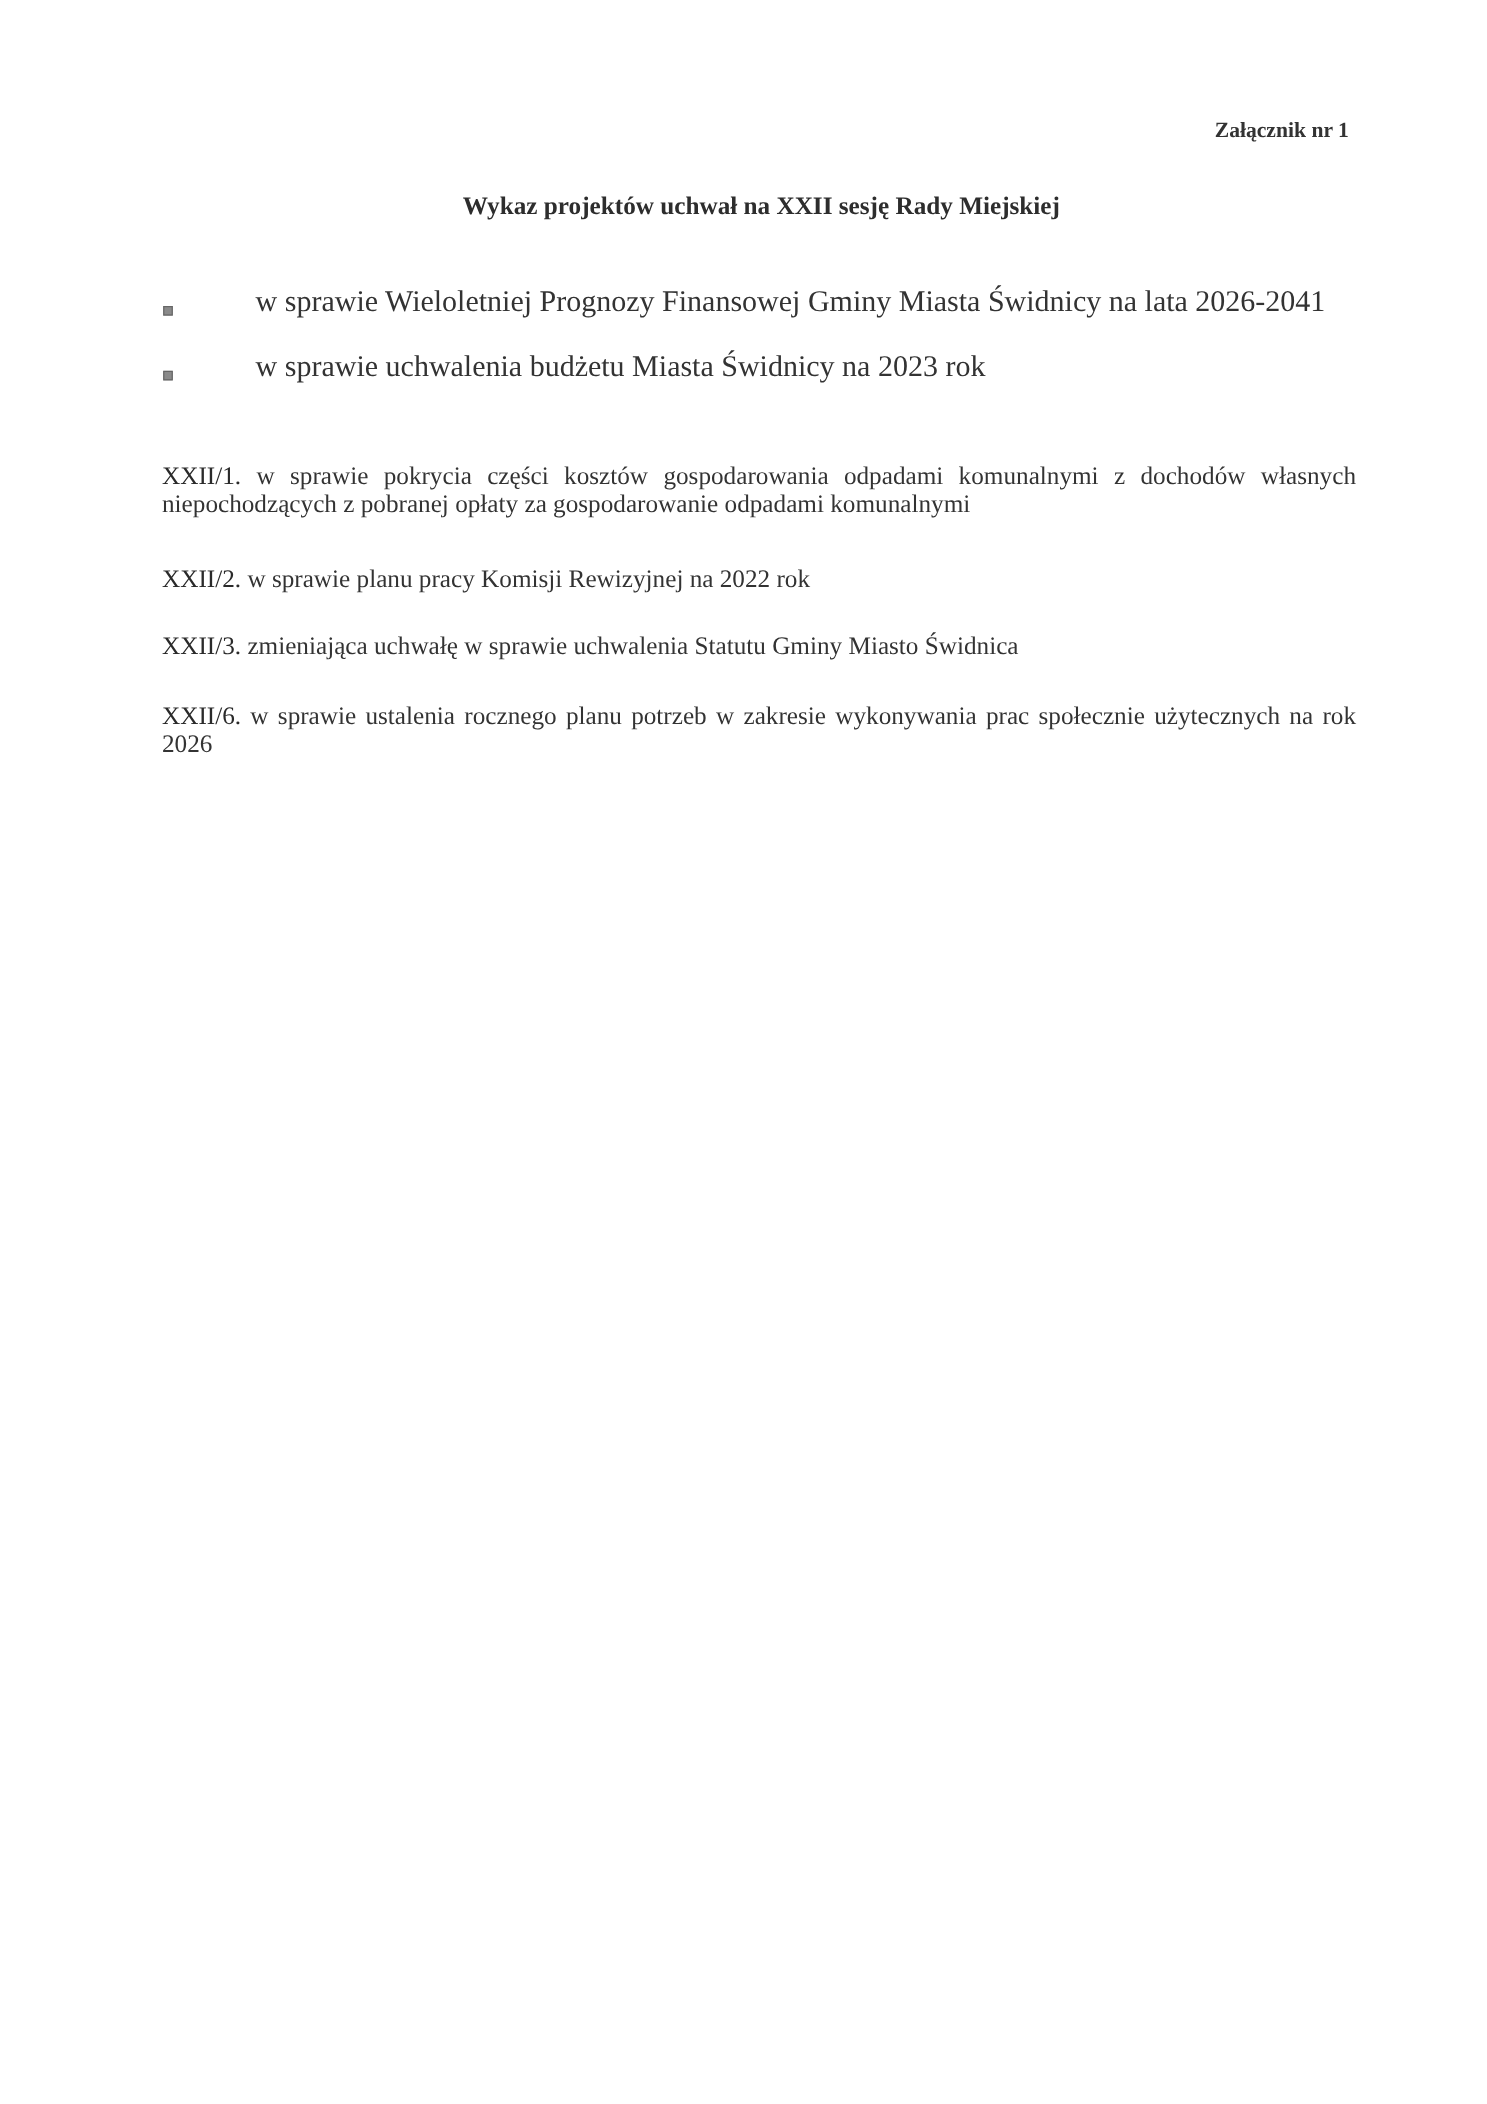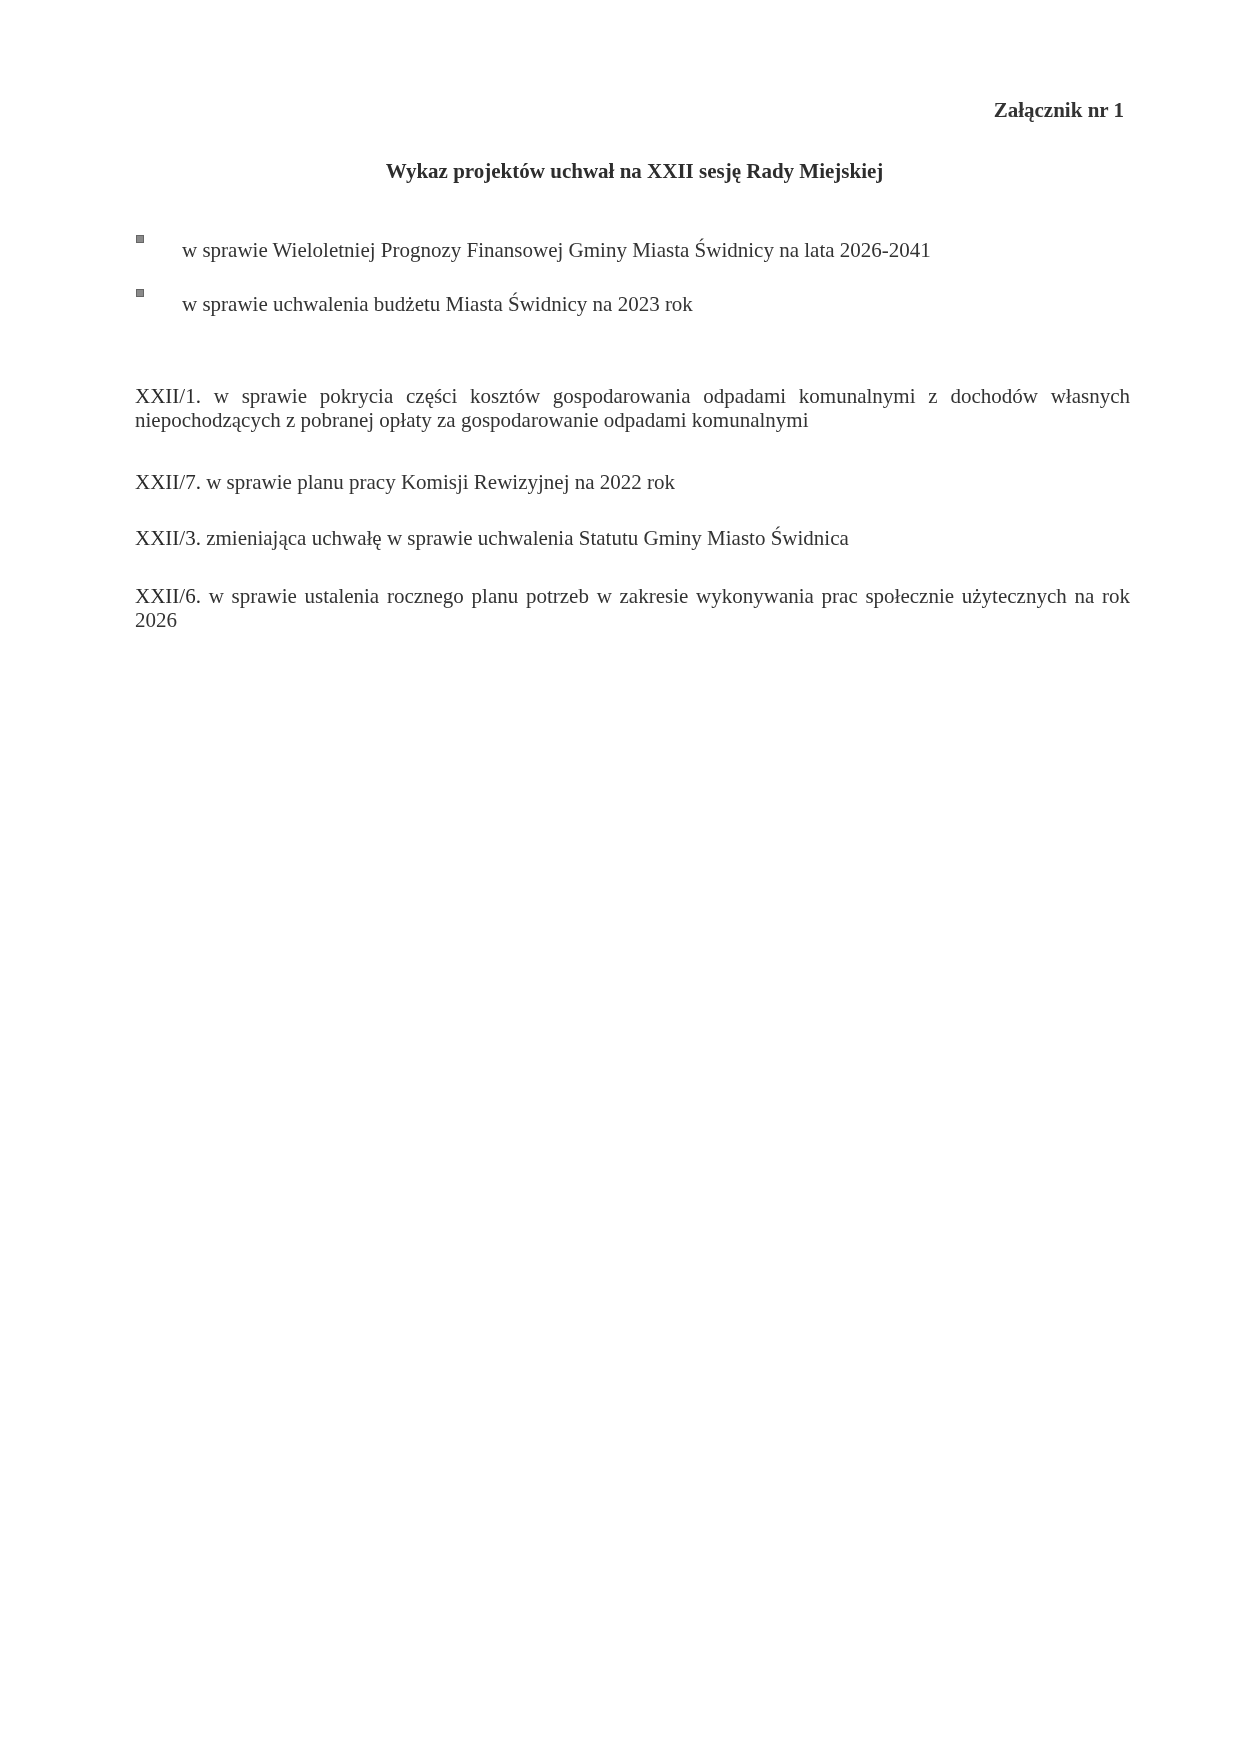--- a/index.html
+++ b/index.html
@@ -3,30 +3,30 @@
 <meta charset="utf-8">
 <style>
   html, body { margin: 0; padding: 0; background: #ffffff; }
   body {
     width: 1239px; height: 1753px; position: relative; overflow: hidden;
     font-family: "Liberation Serif", "DejaVu Serif", serif;
     color: #2a2a2a;
   }
   .attachment-label {
     position: absolute; top: 98px; right: 115px;
-    font-weight: bold; font-size: 21px; color: #333;
+    font-weight: bold; font-size: 18px; color: #333;
   }
   .doc-title {
     position: absolute; top: 159px; left: 0; width: 1235px;
     text-align: center; font-weight: bold; font-size: 21px; color: #2d2d2d;
     padding-left: 34px; box-sizing: border-box;
   }
   .bullet-item {
-    position: absolute; left: 136px; font-size: 21px; color: #333;
-    display: flex; align-items: flex-start;
+    position: absolute; left: 136px; font-size: 25px; color: #333;
+    display: flex; align-items: flex-end; gap: 31px;
   }
   .bullet-marker {
     display: inline-block; width: 8px; height: 8px;
     background: #8a8a8a; border: 1px solid #666; box-sizing: border-box;
     margin-right: 38px; position: relative; top: -3px;
   }
   .resolution {
     position: absolute; left: 135px; width: 995px;
     font-size: 21px; line-height: 24px; color: #333;
     text-align: justify;
@@ -46,20 +46,20 @@
 </div>
 <div class="bullet-item" style="top:292px;">
   <span class="bullet-marker"></span>
   <span>w sprawie uchwalenia budżetu Miasta Świdnicy na 2023 rok</span>
 </div>
 
 <div class="resolution" style="top:384px;">
   <span class="num">XXII/1.</span><span> w sprawie pokrycia części kosztów gospodarowania odpadami komunalnymi z dochodów własnych niepochodzących z pobranej opłaty za gospodarowanie odpadami komunalnymi</span>
 </div>
 <div class="resolution" style="top:470px;">
-  <span class="num">XXII/7.</span><span> w sprawie planu pracy Komisji Rewizyjnej na 2022 rok</span>
+  <span class="num">XXII/2.</span><span> w sprawie planu pracy Komisji Rewizyjnej na 2022 rok</span>
 </div>
 <div class="resolution" style="top:526px;">
   <span class="num">XXII/3.</span><span> zmieniająca uchwałę w sprawie uchwalenia Statutu Gminy Miasto Świdnica</span>
 </div>
 <div class="resolution res-4" style="top:584px;">
   <span class="num">XXII/6.</span><span> w sprawie ustalenia rocznego planu potrzeb w zakresie wykonywania prac społecznie użytecznych na rok 2026</span>
 </div>
 
 </body></html>

